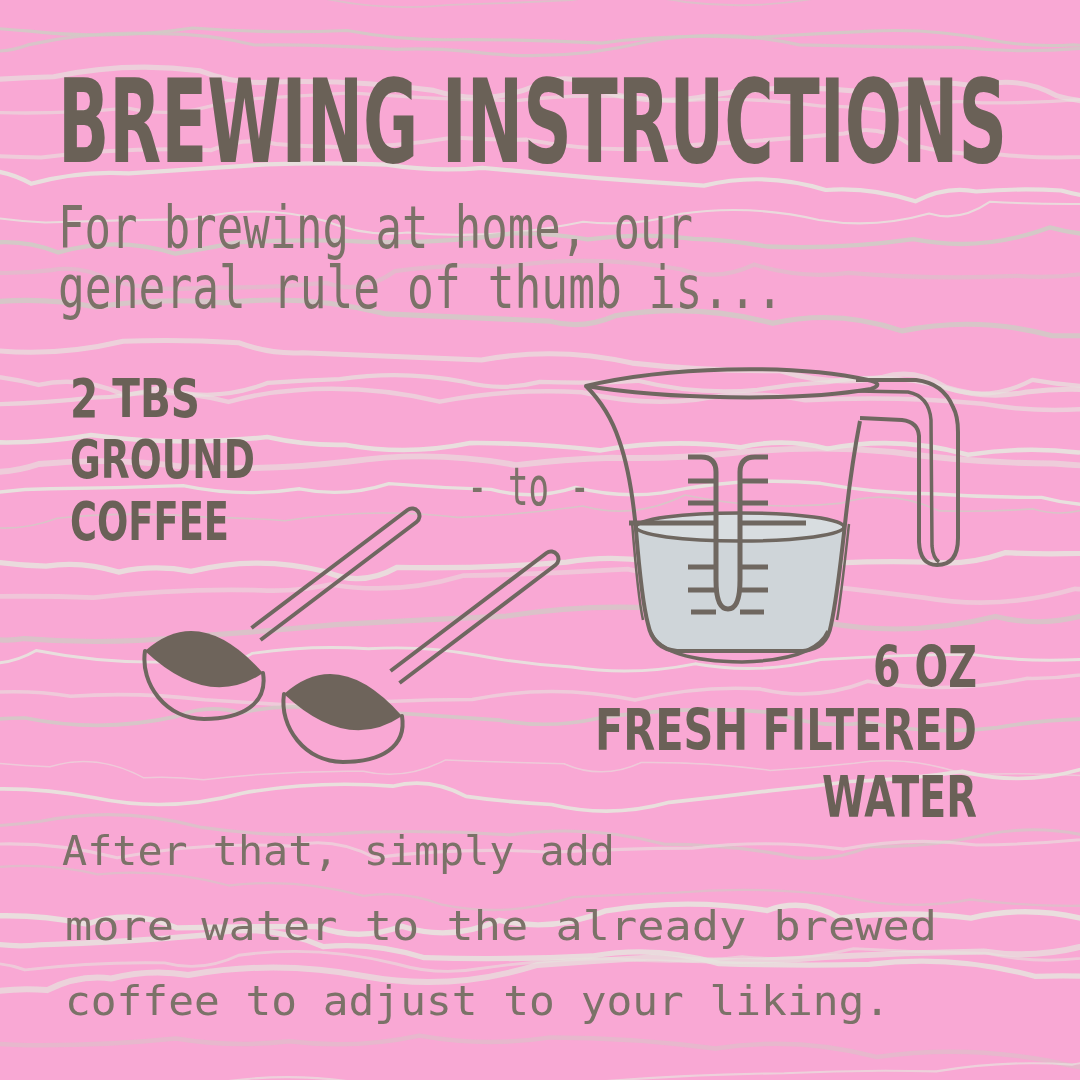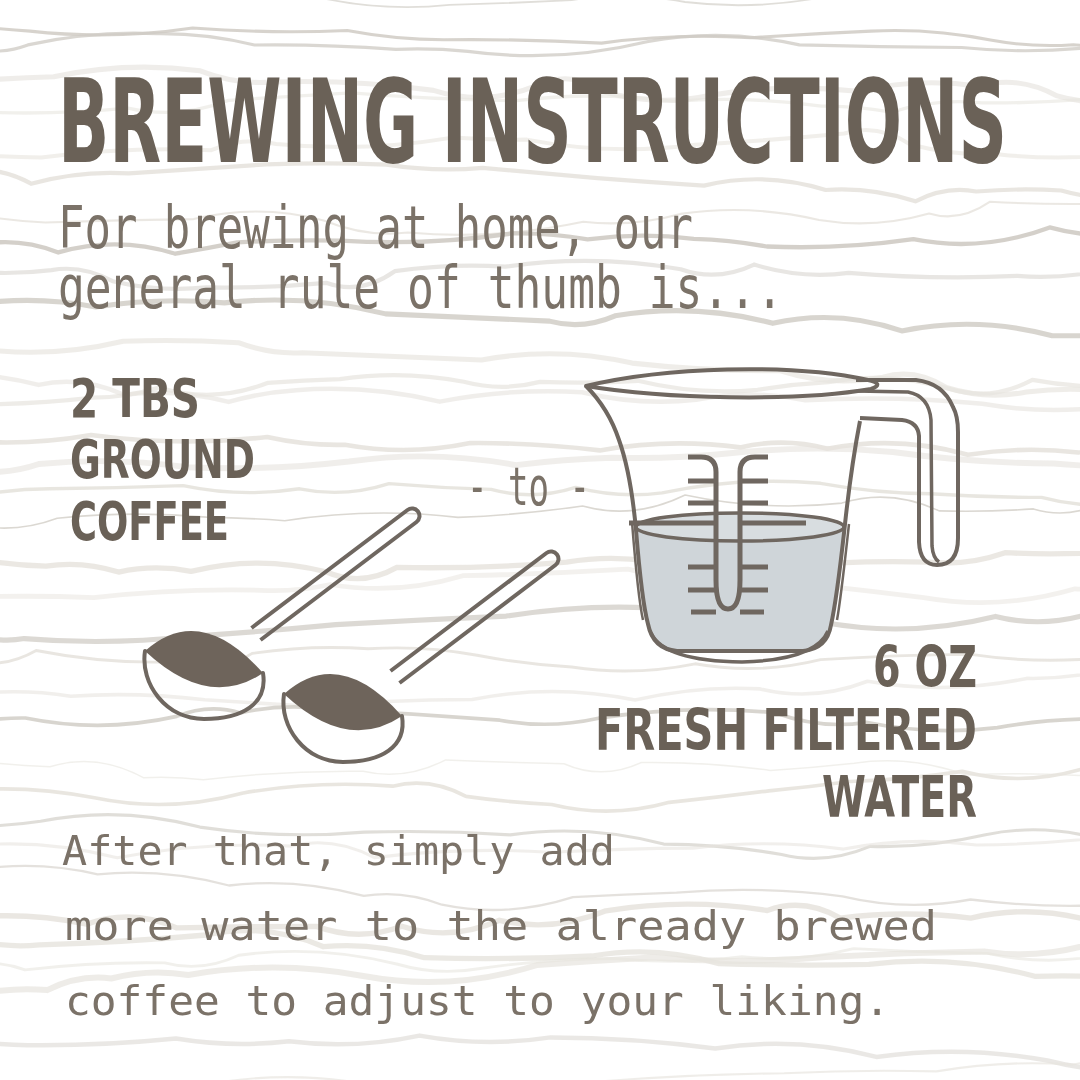--- a/index.html
+++ b/index.html
@@ -1,19 +1,19 @@
 <!DOCTYPE html>
 <html><head>
 <meta charset="utf-8">
 <style>
   html,body{margin:0;padding:0;background:#e9e7e2;}
   .canvas{
     position:relative;
     width:1080px;height:1080px;
-    background:#ffffff;
+    background:#f9a8d4;
     overflow:hidden;
     font-family:"DejaVu Sans", sans-serif;
   }
   .layer{position:absolute;left:0;top:0;width:1080px;height:1080px;}
   text{user-select:none;}
   .display{font-family:"DejaVu Sans", sans-serif;font-weight:bold;fill:#6a6157;}
   .mono{font-family:"DejaVu Sans Mono", monospace;fill:#7b7268;}
 </style>
 </head>
 <body>

